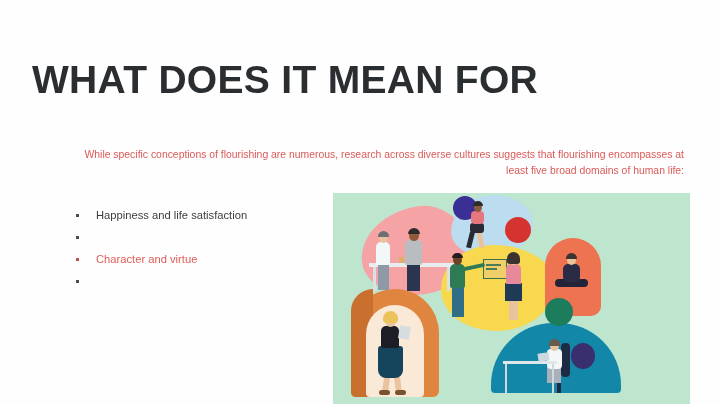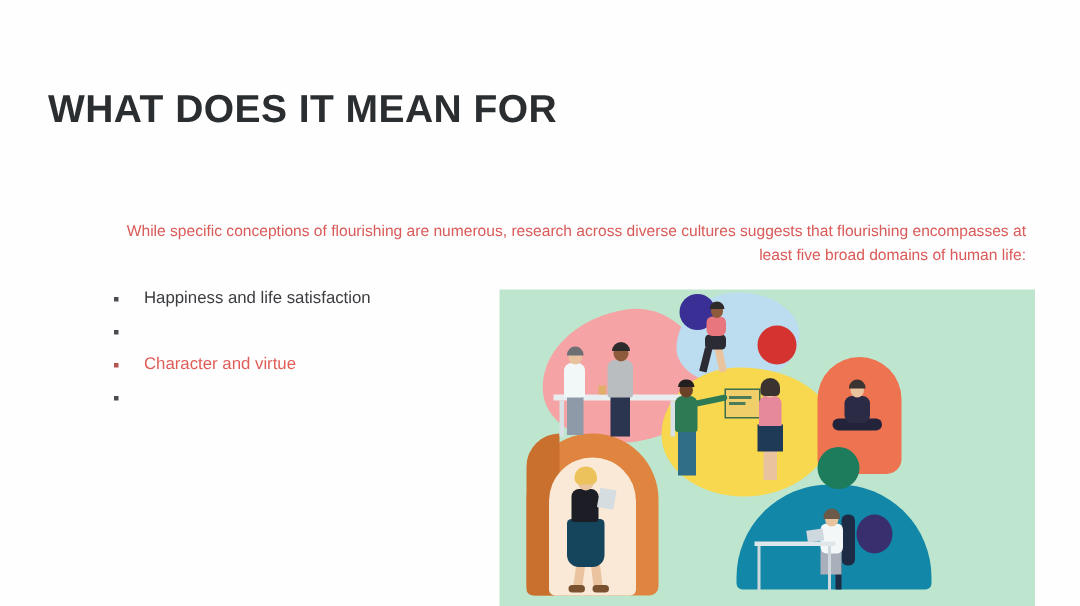--- a/index.html
+++ b/index.html
@@ -17,21 +17,21 @@
     position: relative;
     width: 720px;
     height: 404px;
     background: #fefefe;
   }
   .title {
     position: absolute;
     left: 32px;
     top: 56px;
     width: 470px;
-    font-size: 26px;
+    font-size: 39px;
     font-weight: bold;
     line-height: 1.24;
     letter-spacing: 0.3px;
     color: #2b2e31;
     text-transform: uppercase;
   }
   .title .line {
     display: block;
     white-space: nowrap;
   }
@@ -41,21 +41,21 @@
     top: 147px;
     width: 612px;
     font-size: 10.4px;
     line-height: 1.52;
     color: #d95a58;
     text-align: right;
   }
   .bullets {
     position: absolute;
     left: 72px;
-    top: 188px;
+    top: 204px;
     width: 250px;
     list-style: none;
     margin: 0;
     padding: 0;
   }
   .bullets li {
     position: relative;
     padding-left: 24px;
     height: 22px;
     line-height: 22px;

